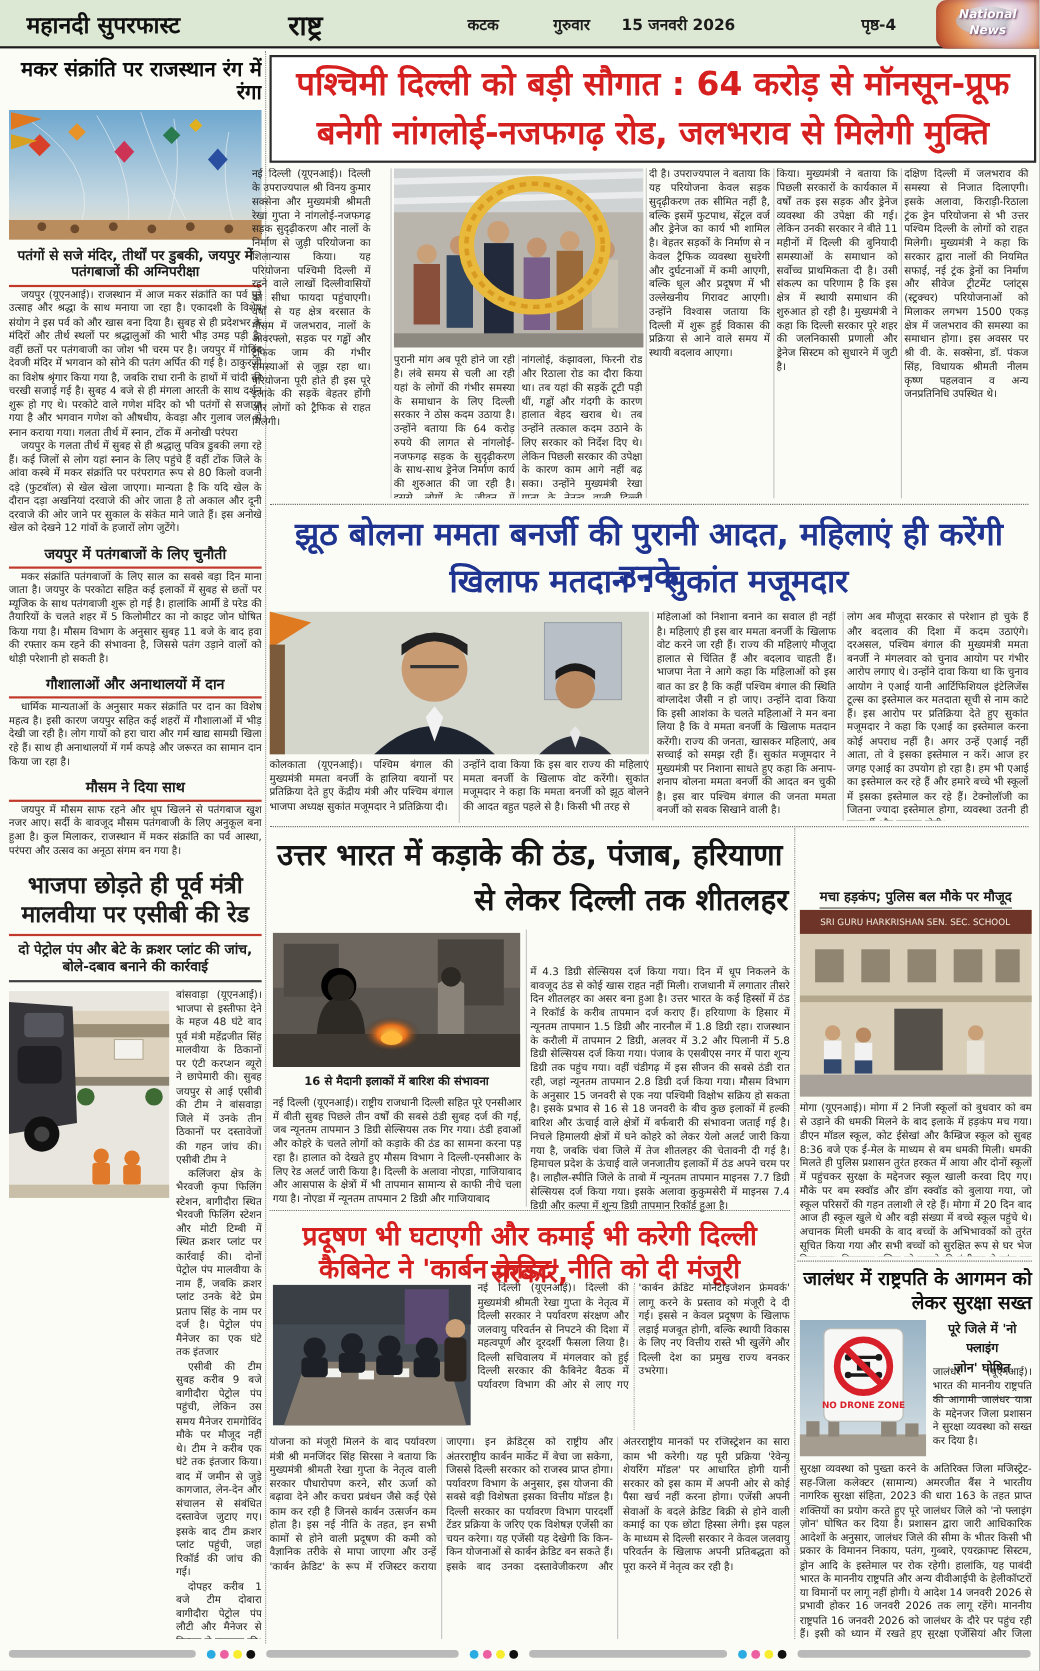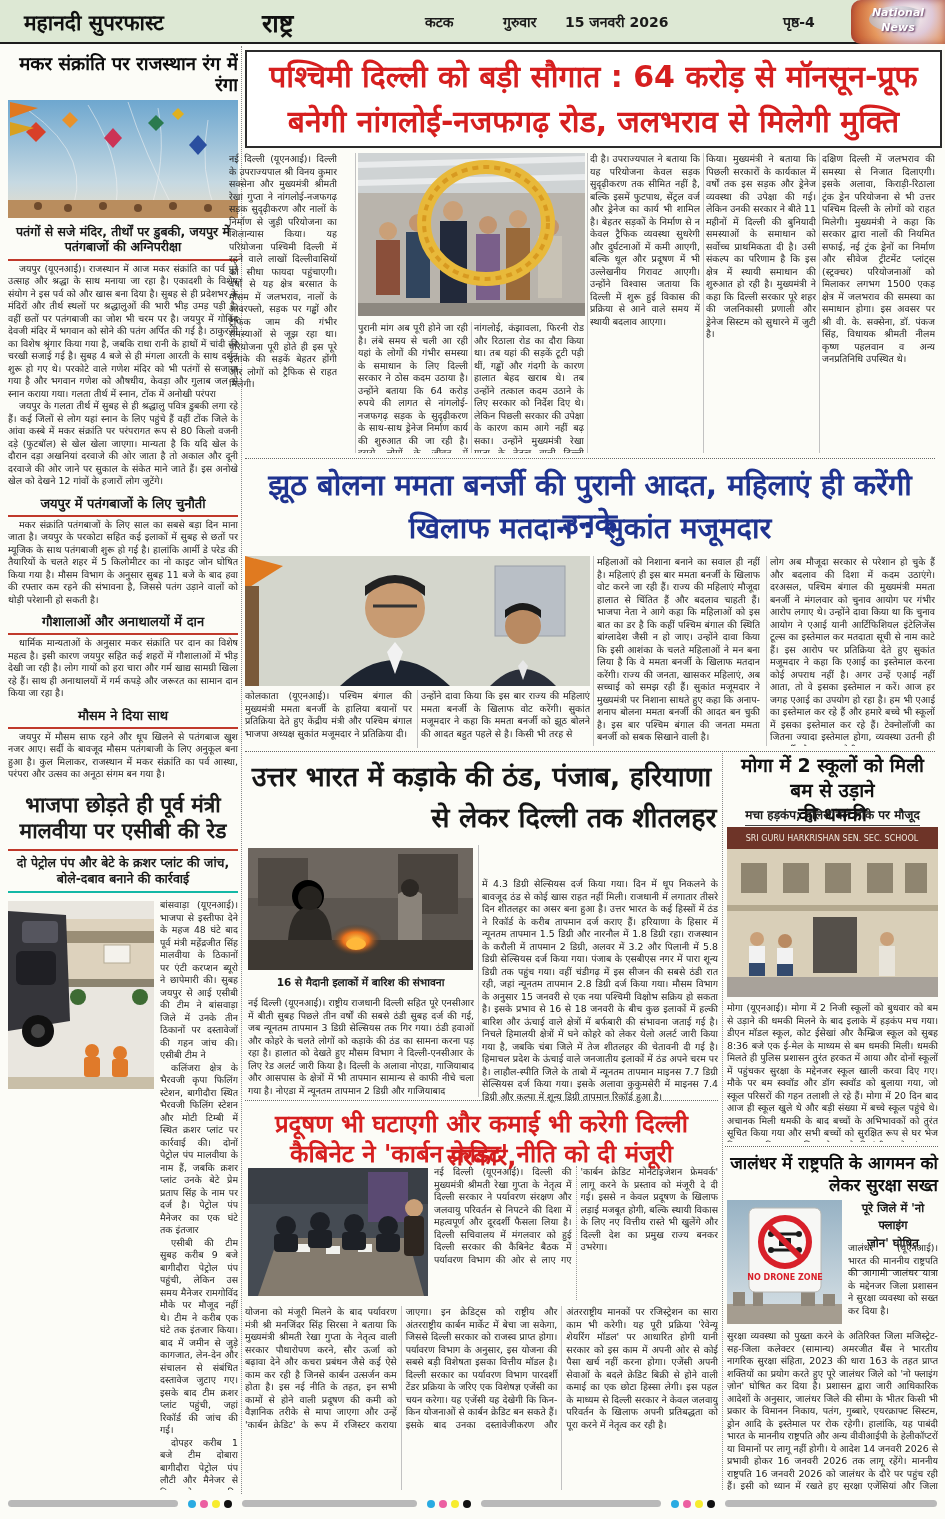--- a/index.html
+++ b/index.html
@@ -30,21 +30,21 @@
   .bt{font-size:9.4px;line-height:1.33;text-align:justify;overflow:hidden;color:#222;}
   .bt p{margin:0;text-indent:11px;}
   .bt p.noind{text-indent:0;}
   
   .banner-wrap{background:#ffe24a;padding:3px;}
   .banner{background:#e01d1d;color:#fff;text-align:center;font-weight:bold;font-size:21px;padding:2px 0;}
   .sb-head1{font-size:18.5px;font-weight:bold;text-align:right;color:#0d0d0d;margin:5px 0 4px;line-height:1.15;}
   .sb-sub{font-size:12.5px;font-weight:bold;text-align:center;line-height:1.25;margin:6px 0 2px;padding-bottom:4px;border-bottom:2px solid #c0392b;}
   .sb-sec{font-size:13px;font-weight:bold;text-align:center;margin:6px 0 2px;padding-bottom:3px;border-bottom:2px solid #c0392b;}
   .acb-head{font-size:21px;font-weight:bold;text-align:center;line-height:1.25;margin:2px 0 4px;}
-  .acb-sub{font-size:12.5px;font-weight:bold;text-align:center;line-height:1.3;border-top:2px solid #c0392b;border-bottom:2px solid #14b8a6;padding:4px 0;margin-bottom:6px;}
+  .acb-sub{font-size:12.5px;font-weight:bold;text-align:center;line-height:1.3;border-top:2px solid #c0392b;border-bottom:2px solid #404040;padding:4px 0;margin-bottom:6px;}
   
   .hlA{border:2px solid #2b2b2b;text-align:center;color:#d61f1f;font-weight:bold;font-size:30px;line-height:1.5;padding:2px 4px;background:#fff;}
   .hlB{text-align:center;color:#1f3390;font-weight:bold;font-size:29px;}
   .hlC{text-align:center;color:#161616;font-weight:bold;font-size:27px;}
   .hlD{text-align:center;color:#d61f1f;font-weight:bold;font-size:24px;}
   .hlE{text-align:center;color:#111;font-weight:bold;font-size:19px;line-height:1.3;}
   .hlE-sub{text-align:center;font-weight:bold;font-size:12px;border-bottom:1.5px solid #444;display:inline-block;padding-bottom:2px;}
   .hlF{text-align:right;color:#111;font-weight:bold;font-size:17px;line-height:1.3;}
   .hlF-sub{font-weight:bold;font-size:11.5px;line-height:1.5;text-align:center;border-bottom:1.5px solid #444;padding-bottom:18px;}
   .caption{font-size:10.5px;font-weight:bold;text-align:center;}
@@ -327,24 +327,20 @@
     <circle cx="166" cy="40" r="9" fill="#caa078"></circle>
       <rect x="156" y="48" width="20" height="40" rx="4" fill="#2e2620"></rect>
   </svg>
   <div class="abs bt cols2" style="left:434px;top:1166px;width:284px;height:134px;">
       <p class="noind">नई दिल्ली (यूएनआई)। दिल्ली की मुख्यमंत्री श्रीमती रेखा गुप्ता के नेतृत्व में दिल्ली सरकार ने पर्यावरण संरक्षण और जलवायु परिवर्तन से निपटने की दिशा में महत्वपूर्ण और दूरदर्शी फैसला लिया है। दिल्ली सचिवालय में मंगलवार को हुई दिल्ली सरकार की कैबिनेट बैठक में पर्यावरण विभाग की ओर से लाए गए 'कार्बन क्रेडिट मोनेटाइजेशन फ्रेमवर्क' लागू करने के प्रस्ताव को मंजूरी दे दी गई। इससे न केवल प्रदूषण के खिलाफ लड़ाई मजबूत होगी, बल्कि स्थायी विकास के लिए नए वित्तीय रास्ते भी खुलेंगे और दिल्ली देश का प्रमुख राज्य बनकर उभरेगा।</p>
     </div>
   <div class="abs bt cols3" style="left:245px;top:1306px;width:473px;height:184px;">
       <p class="noind">योजना को मंजूरी मिलने के बाद पर्यावरण मंत्री श्री मनजिंदर सिंह सिरसा ने बताया कि मुख्यमंत्री श्रीमती रेखा गुप्ता के नेतृत्व वाली सरकार पौधारोपण करने, सौर ऊर्जा को बढ़ावा देने और कचरा प्रबंधन जैसे कई ऐसे काम कर रही है जिनसे कार्बन उत्सर्जन कम होता है। इस नई नीति के तहत, इन सभी कामों से होने वाली प्रदूषण की कमी को वैज्ञानिक तरीके से मापा जाएगा और उन्हें 'कार्बन क्रेडिट' के रूप में रजिस्टर कराया जाएगा। इन क्रेडिट्स को राष्ट्रीय और अंतरराष्ट्रीय कार्बन मार्केट में बेचा जा सकेगा, जिससे दिल्ली सरकार को राजस्व प्राप्त होगा। पर्यावरण विभाग के अनुसार, इस योजना की सबसे बड़ी विशेषता इसका वित्तीय मॉडल है। दिल्ली सरकार का पर्यावरण विभाग पारदर्शी टेंडर प्रक्रिया के जरिए एक विशेषज्ञ एजेंसी का चयन करेगा। यह एजेंसी यह देखेगी कि किन-किन योजनाओं से कार्बन क्रेडिट बन सकते हैं। इसके बाद उनका दस्तावेजीकरण और अंतरराष्ट्रीय मानकों पर रजिस्ट्रेशन का सारा काम भी करेगी। यह पूरी प्रक्रिया 'रेवेन्यू शेयरिंग मॉडल' पर आधारित होगी यानी सरकार को इस काम में अपनी ओर से कोई पैसा खर्च नहीं करना होगा। एजेंसी अपनी सेवाओं के बदले क्रेडिट बिक्री से होने वाली कमाई का एक छोटा हिस्सा लेगी। इस पहल के माध्यम से दिल्ली सरकार ने केवल जलवायु परिवर्तन के खिलाफ अपनी प्रतिबद्धता को पूरा करने में नेतृत्व कर रही है।</p>
     </div>
 
-  <div class="abs hlE" style="left:727px;top:753px;width:211px;">
-    <div>मोगा में 2 स्कूलों को मिली बम से उड़ाने</div>
-    <div>की धमकी</div>
-  </div>
   <div class="abs" style="left:727px;top:804px;width:211px;text-align:center;">
     <span class="hlE-sub">मचा हड़कंप; पुलिस बल मौके पर मौजूद</span>
   </div>
 
   <svg class="abs photo" style="left:727px;top:827px;" width="211" height="170" viewBox="0 0 211 170" preserveAspectRatio="none">
     <rect width="211" height="170" fill="#d9cfb8"></rect>
     <rect x="0" y="0" width="211" height="22" fill="#6e3428"></rect>
     <text x="105" y="14" text-anchor="middle" font-size="8" fill="#f2e9dc" font-family="DejaVu Sans, sans-serif">SRI GURU HARKRISHAN SEN. SEC. SCHOOL</text>
     <g fill="#8f8570">
       <rect x="14" y="36" width="26" height="30"></rect>

